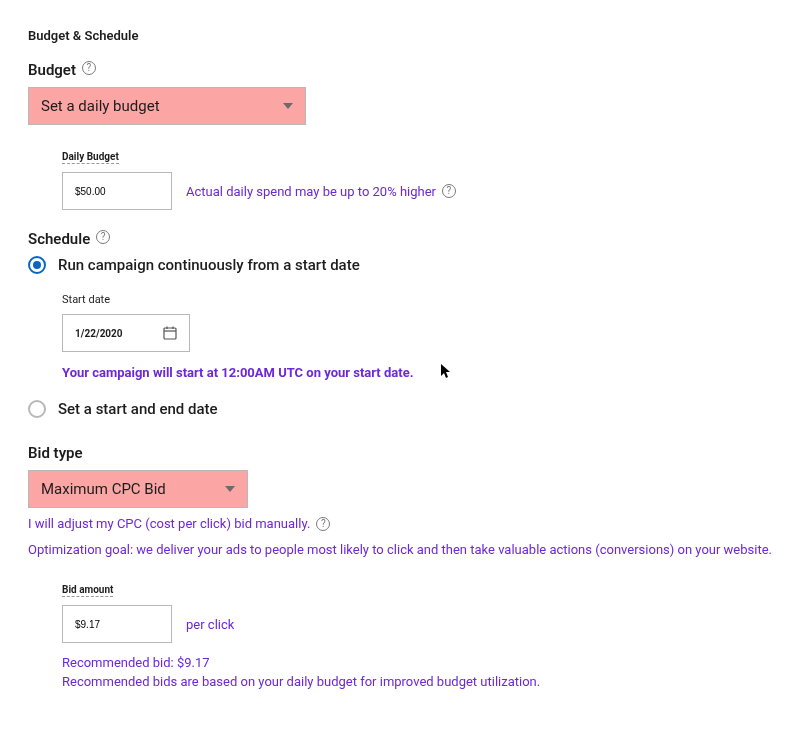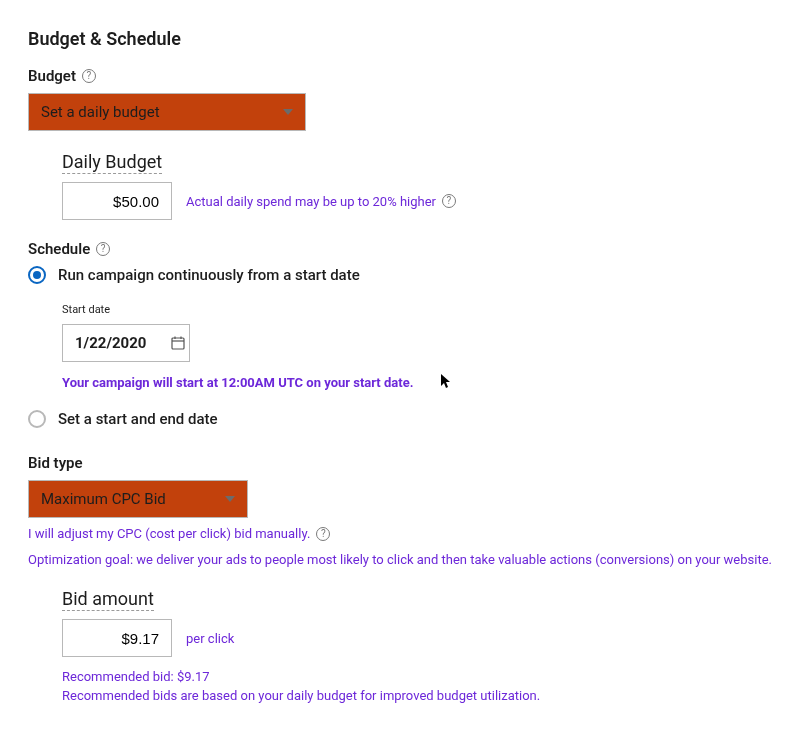--- a/index.html
+++ b/index.html
@@ -4,27 +4,27 @@
   <style>
     * { box-sizing: border-box; margin: 0; padding: 0; }
     body {
       font-family: -apple-system, BlinkMacSystemFont, "Segoe UI", Roboto, Helvetica, Arial, sans-serif;
       color: #1d1d1d;
       background: #fff;
       width: 800px;
       padding: 28px 8px 28px 28px;
     }
     .section-title {
-      font-size: 18px;
+      font-size: 13px;
       font-weight: 600;
       margin-bottom: 18px;
     }
     .label-row {
       display: flex;
-      align-items: center;
+      align-items: flex-start;
       gap: 6px;
       margin-bottom: 8px;
     }
     .field-label {
       font-size: 15px;
       font-weight: 600;
     }
     .help-icon {
       display: inline-flex;
       align-items: center;
@@ -40,57 +40,56 @@
     }
     .select {
       display: flex;
       align-items: center;
       justify-content: space-between;
       border: 1px solid #b8b8b8;
       height: 38px;
       padding: 0 12px;
       font-size: 15px;
       cursor: pointer;
-      background: #c2410c;
+      background: #fca5a5;
     }
     .select.wide { width: 278px; }
     .select.mid { width: 220px; }
     .chevron {
       width: 0; height: 0;
       border-left: 5px solid transparent;
       border-right: 5px solid transparent;
       border-top: 6px solid #6b6b6b;
     }
     .indent { margin-left: 34px; }
     .sub-label {
-      font-size: 18px;
-      font-weight: 400;
+      font-size: 10px;
+      font-weight: 700;
       border-bottom: 1px dashed #9a9a9a;
       display: inline-block;
       padding-bottom: 1px;
       margin-bottom: 8px;
     }
     .sub-label-plain {
       font-size: 11px;
       font-weight: 400;
       display: inline-block;
       margin-bottom: 8px;
     }
     .input-row {
       display: flex;
       align-items: center;
       gap: 14px;
     }
     .text-input {
       border: 1px solid #b8b8b8;
       height: 38px;
       padding: 0 12px;
-      font-size: 15px;
+      font-size: 10px;
       background: #fff;
-      text-align: right;
     }
     .text-input.small { width: 110px; }
     .text-input.date { width: 128px; display: flex; align-items: center; justify-content: space-between; gap: 25px; font-weight: bold; }
     .hint {
       font-size: 13px;
       color: #6d28d9;
     }
     .hint-row { display: flex; align-items: center; gap: 6px; }
     .spacer-20 { height: 20px; }
     .spacer-12 { height: 12px; }

